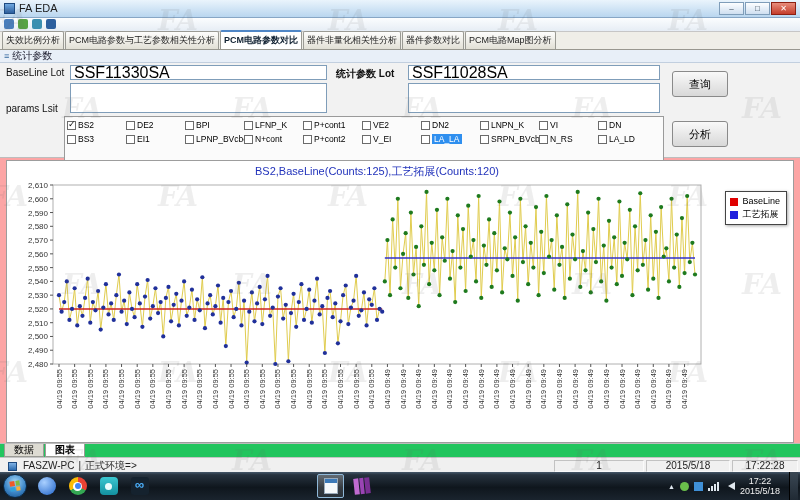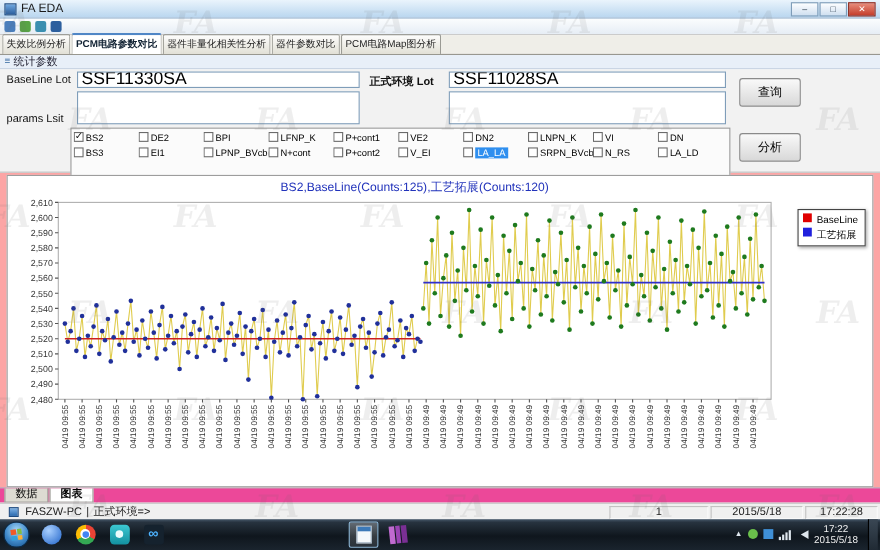--- a/index.html
+++ b/index.html
@@ -58,25 +58,25 @@
   .tri-l { width:0; height:0; border:3px solid transparent; border-right:4px solid #555; margin-left:-2px; }
   .tri-r { width:0; height:0; border:3px solid transparent; border-left:4px solid #555; margin-right:-2px; }
   .sb-thumb { width:90px; height:8px; background:#cfcfcf; border:1px solid #a8a8a8; margin-left:2px; }
   .sb-track { flex:1; }
 
   
   .chartwrap { flex:1; background:#fca5a5; padding:2px 6px 0; }
   .chartpanel { width:100%; height:100%; background:#fff; border:1px solid #9d9d9d; position:relative; }
   .legend { position:absolute; right:6px; top:30px; background:#fff; border:1px solid #444;
             box-shadow:1px 1px 3px rgba(0,0,0,.35); padding:3px 6px 3px 4px; font-size:9px; }
-  .lgitem { display:flex; align-items:flex-start; gap:4px; line-height:13px; }
+  .lgitem { display:flex; align-items:center; gap:4px; line-height:13px; }
   .lgsq { width:8px; height:8px; flex:0 0 auto; }
 
   
-  .bottomtabs { height:14px; background:#ec4899; border-top:1px solid #bdbdbd; display:flex; gap:1px;
+  .bottomtabs { height:14px; background:#22c55e; border-top:1px solid #bdbdbd; display:flex; gap:1px;
                 padding-left:4px; font-size:10px; }
   .btab { padding:0 9px; border:1px solid #9a9a94; border-top:none; background:#dddbd2; line-height:12px; }
   .btab.active { background:#fff; font-weight:bold; }
 
   
   .statusbar { height:15px; background:#f0f0f0; border-top:1px solid #c4c4c4; display:flex; align-items:flex-end;
                font-size:10px; color:#222; padding:0 2px; gap:2px; }
   .sico { width:9px; height:9px; background:linear-gradient(#7fb2e5,#2b6bb0); border:1px solid #1d4a80; margin:0 2px; }
   .sseg { border:1px solid; border-color:#c2c2c2 #fafafa #fafafa #c2c2c2; height:12px; line-height:10px; padding:0 4px; }
   .sseg.grow { flex:1; border:none; display:flex; align-items:center; gap:4px; }
@@ -141,35 +141,36 @@
   <div class="toolbar">
     <span class="tbicon" style="background:#4a7ebb"></span>
     <span class="tbicon" style="background:#58a445"></span>
     <span class="tbicon" style="background:#3a8fb0"></span>
     <span class="tbicon" style="background:#2c5f9e"></span>
   </div>
 
   <div class="tabstrip" id="tabstrip">
 
   <span class="tab">失效比例分析</span>
+      <span class="tab">PCM电路参数与工艺参数相关性分析</span>
       <span class="tab active">PCM电路参数对比</span>
       <span class="tab">器件非量化相关性分析</span>
       <span class="tab">器件参数对比</span>
       <span class="tab">PCM电路Map图分析</span>
     </div>
 
   <div class="statsrow">
     <span class="collapse-ic">≡</span>
     <span>统计参数</span>
   </div>
 
   <div class="formarea">
     <span class="flabel" style="left:6px; top:4px;">BaseLine Lot</span>
     <input class="txt" style="left: 70px; top: 2px; width: 257px; height: 15px;" value="SSF11330SA">
-    <span class="flabel bold" style="left:336px; top:4px;">正式环境 Lot</span>
+    <span class="flabel bold" style="left:336px; top:4px;">统计参数 Lot</span>
     <input class="txt" style="left: 408px; top: 2px; width: 252px; height: 15px;" value="SSF11028SA">
     <button class="btn" style="left:672px; top:8px; width:56px; height:26px;">查询</button>
 
     <textarea class="txt" style="left: 70px; top: 20px; width: 257px; height: 30px;"></textarea>
     <textarea class="txt" style="left: 408px; top: 20px; width: 252px; height: 30px;"></textarea>
     <span class="flabel" style="left:6px; top:40px;">params Lsit</span>
 
     <div class="cbpanel">
       <div class="cbgrid" id="cbgrid">
           <span class="cbcell">

